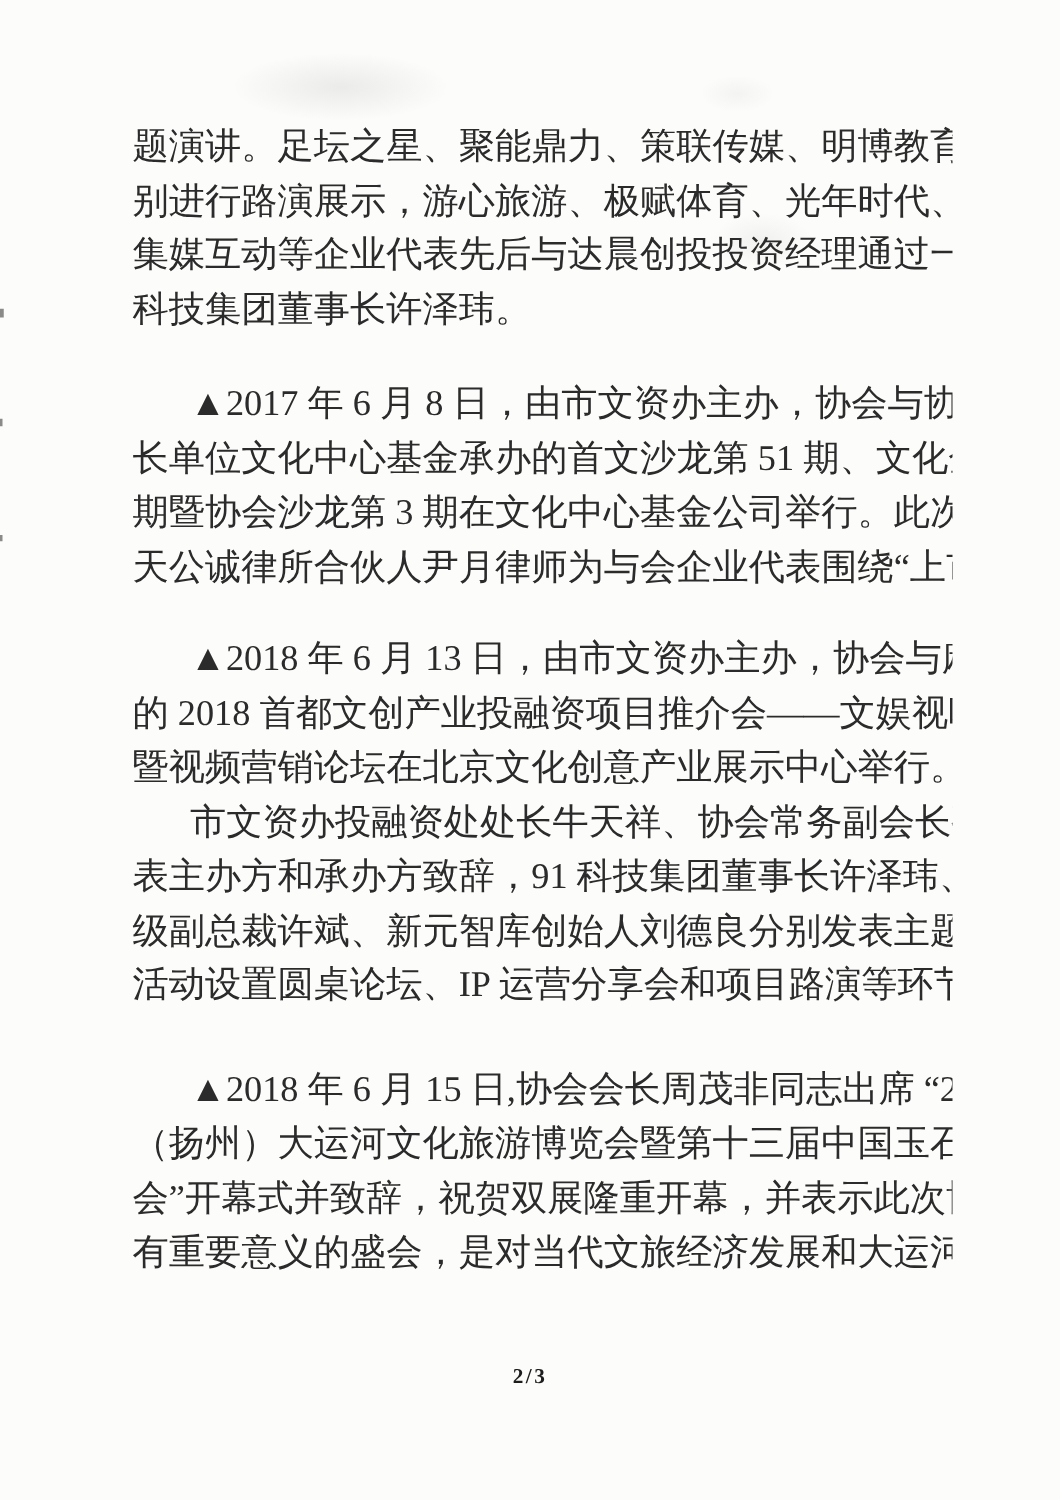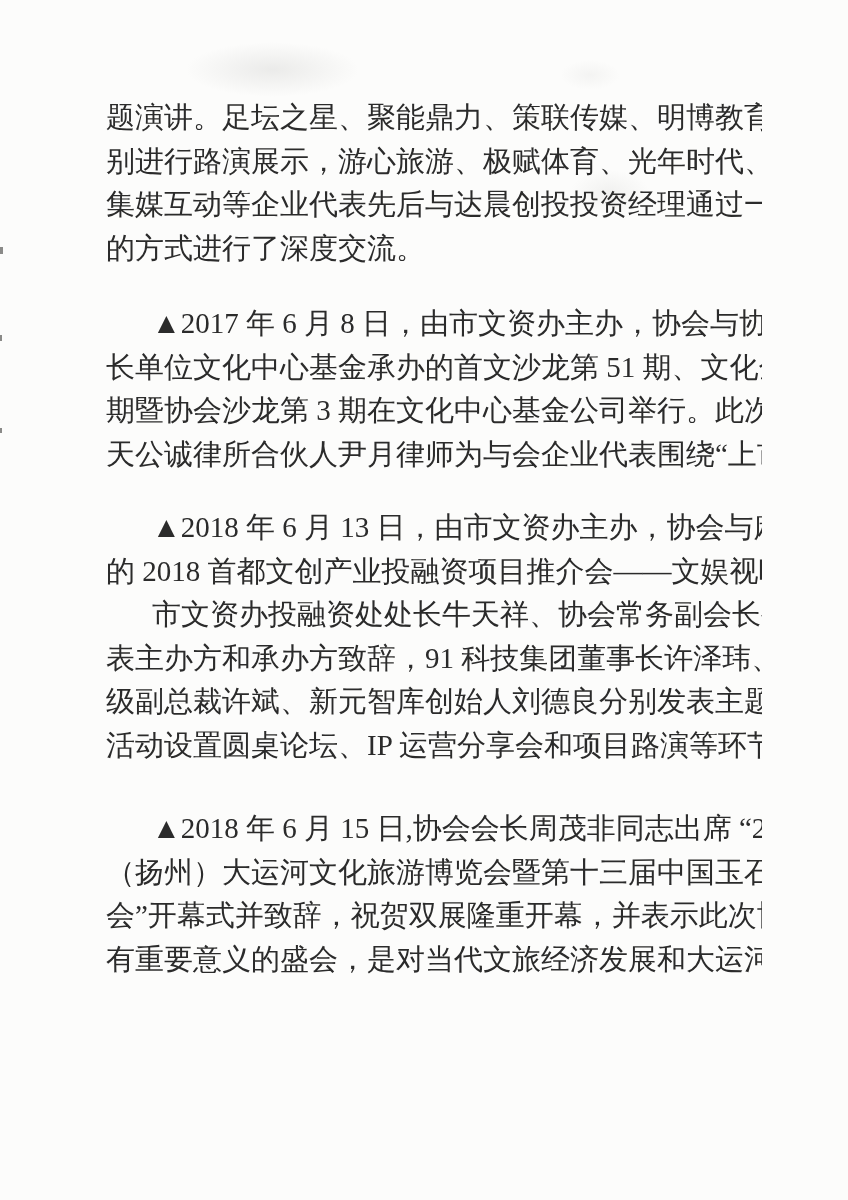--- a/index.html
+++ b/index.html
@@ -100,39 +100,43 @@
   <div class="smudge s3"></div>
   <div class="speck k1"></div>
   <div class="speck k2"></div>
   <div class="speck k3"></div>
 
   <div class="text-block">
       <div class="para">
         <div class="line">题演讲。足坛之星、聚能鼎力、策联传媒、明博教育四家企业分</div>
         <div class="line">别进行路演展示，游心旅游、极赋体育、光年时代、虚苑文化、</div>
         <div class="line">集媒互动等企业代表先后与达晨创投投资经理通过一对一洽谈</div>
-        <div class="line last">的方式进行了深度交流。</div>
+        <div class="line last">科技集团董事长许泽玮。</div>
       </div>
       <div class="para">
         <div class="line first-indent">▲2017 年 6 月 8 日，由市文资办主办，协会与协会联席副会</div>
         <div class="line">长单位文化中心基金承办的首文沙龙第 51 期、文化金融论坛第 8</div>
         <div class="line">期暨协会沙龙第 3 期在文化中心基金公司举行。此次活动邀请竞</div>
         <div class="line">天公诚律所合伙人尹月律师为与会企业代表围绕“上市股权结构</div>
       </div>
       <div class="para">
         <div class="line first-indent">▲2018 年 6 月 13 日，由市文资办主办，协会与麻辣派承办</div>
         <div class="line">的 2018 首都文创产业投融资项目推介会——文娱视听创投大会</div>
+        <div class="line last">暨视频营销论坛在北京文化创意产业展示中心举行。</div>
       </div>
       <div class="para">
         <div class="line first-indent">市文资办投融资处处长牛天祥、协会常务副会长孔晶分别代</div>
         <div class="line">表主办方和承办方致辞，91 科技集团董事长许泽玮、纵横文学高</div>
         <div class="line">级副总裁许斌、新元智库创始人刘德良分别发表主题演讲。此次</div>
         <div class="line">活动设置圆桌论坛、IP 运营分享会和项目路演等环节,投资机构、</div>
       </div>
       <div class="para">
         <div class="line first-indent">▲2018 年 6 月 15 日,协会会长周茂非同志出席 “2018 中国</div>
         <div class="line">（扬州）大运河文化旅游博览会暨第十三届中国玉石雕精品博览</div>
         <div class="line">会”开幕式并致辞，祝贺双展隆重开幕，并表示此次博览会是具</div>
         <div class="line last">有重要意义的盛会，是对当代文旅经济发展和大运河文化旅游带</div>
       </div>
     </div>
 
+  <div class="footer">
+    <span class="page-number">2/3</span>
+  </div>
 </div>
 
 </body></html>

